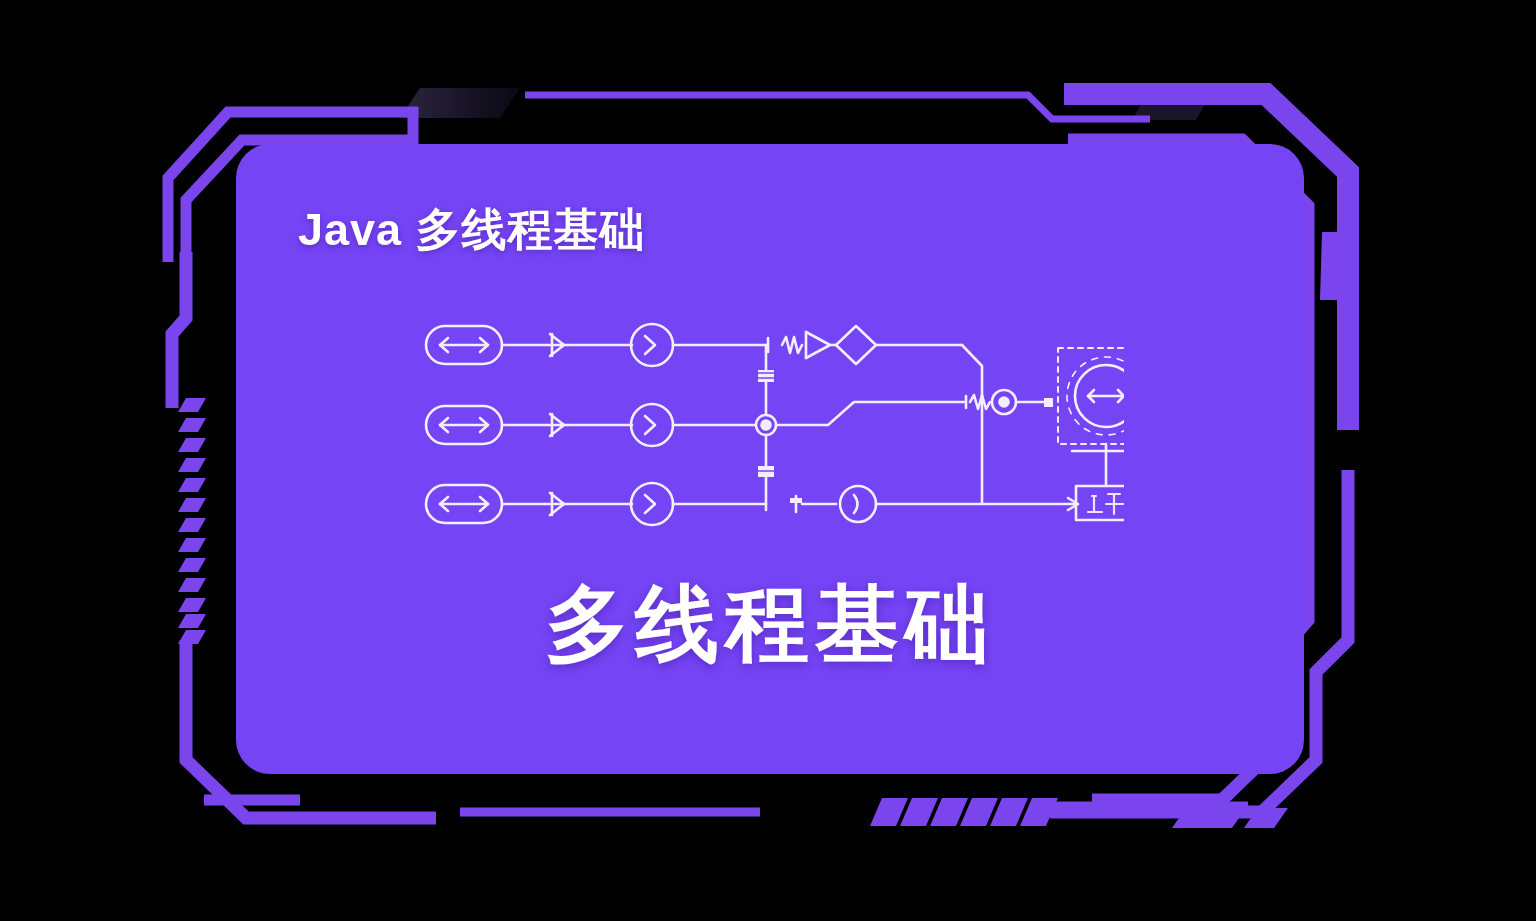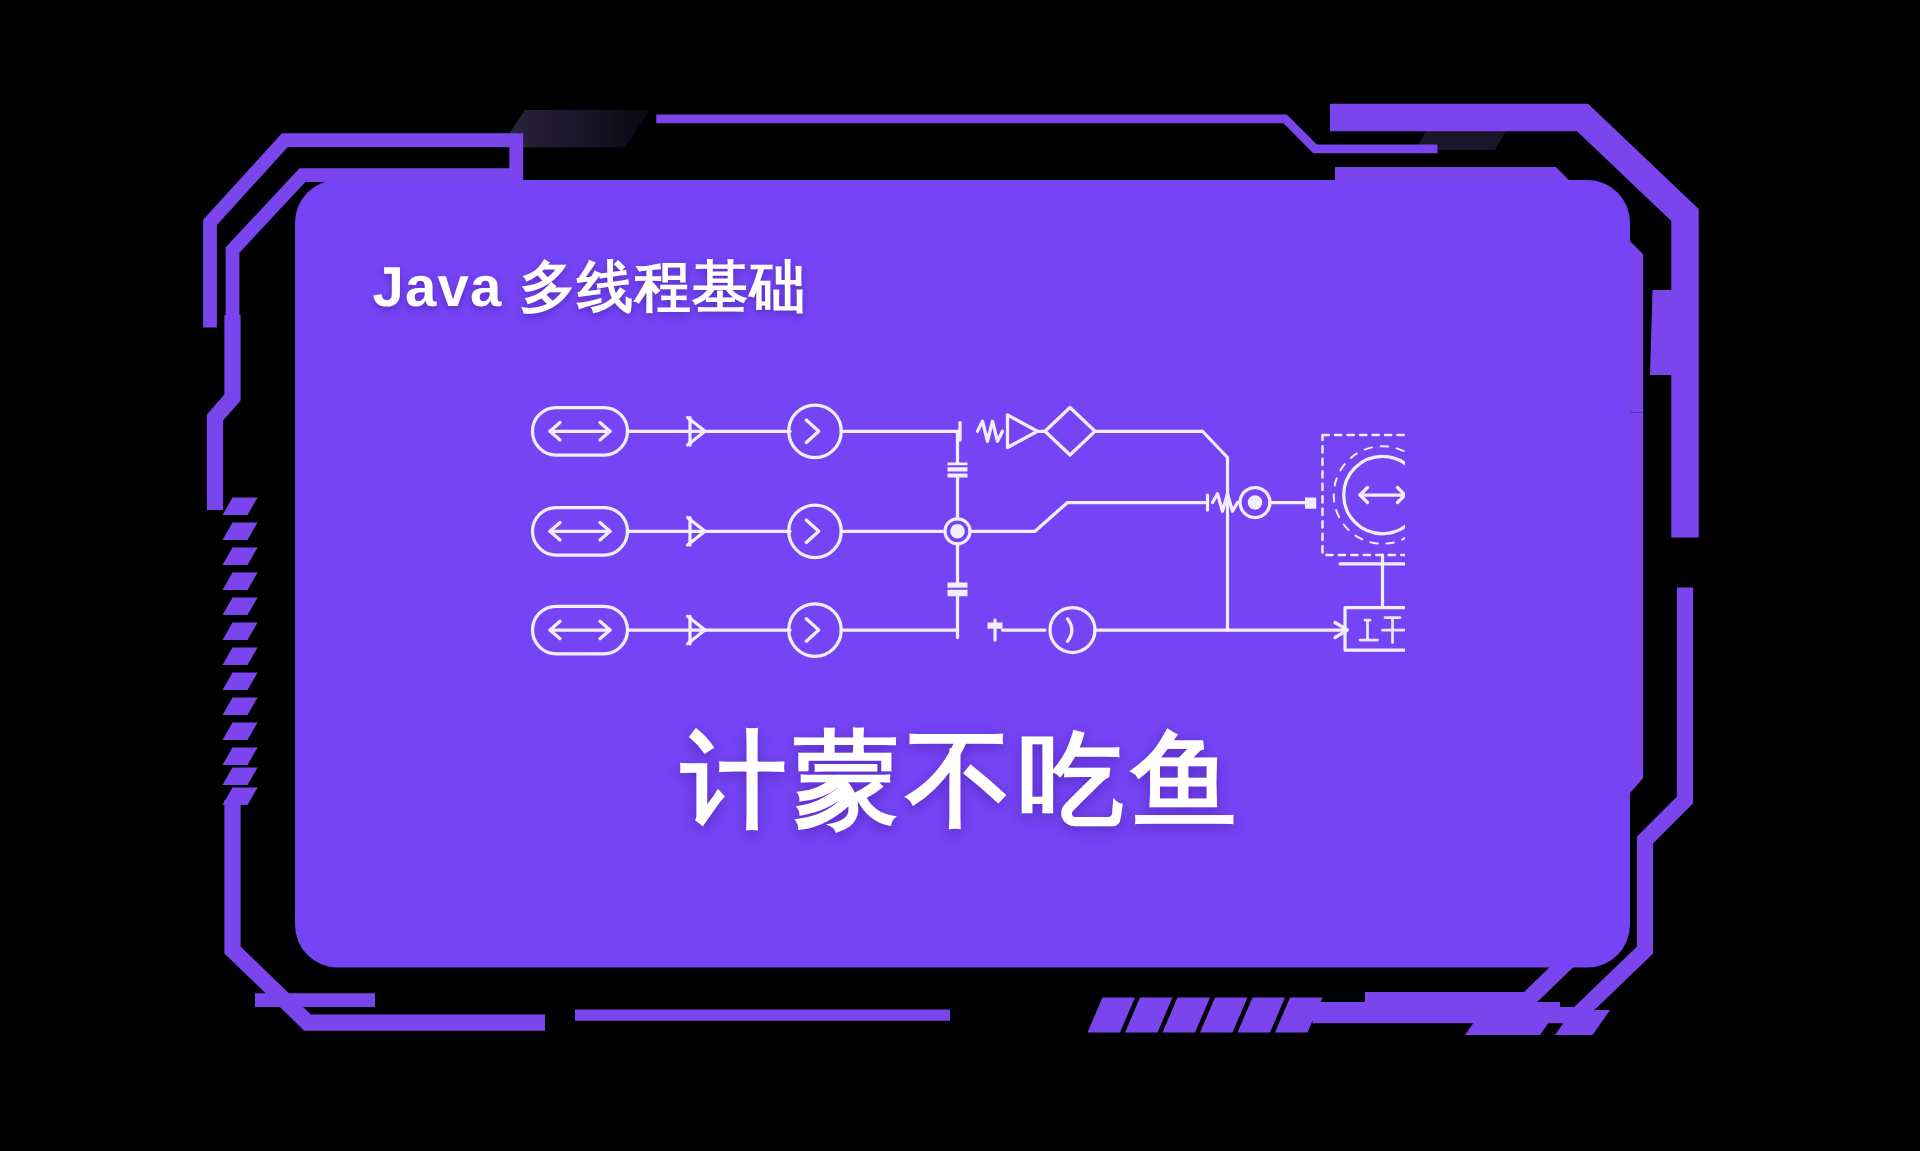--- a/index.html
+++ b/index.html
@@ -213,16 +213,16 @@
         </g>
         <g stroke-width="2.2" opacity="0.95">
           <path d="M 668 182 L 672 182 M 670 182 L 670 198 M 664 198 L 678 198"></path>
           <path d="M 684 180 L 696 180 M 690 180 L 690 200 M 682 190 L 700 190"></path>
           <path d="M 706 182 L 714 182 L 710 198 M 704 196 L 718 196"></path>
           <path d="M 724 181 L 724 199 M 732 181 L 732 199 M 724 190 L 732 190"></path>
         </g>
       </g>
     </svg>
 
-    <div id="headline">计蒙不吃鱼</div>
+    <div id="headline">多线程基础</div>
   </div>
 
 </div>
 
 </body></html>

